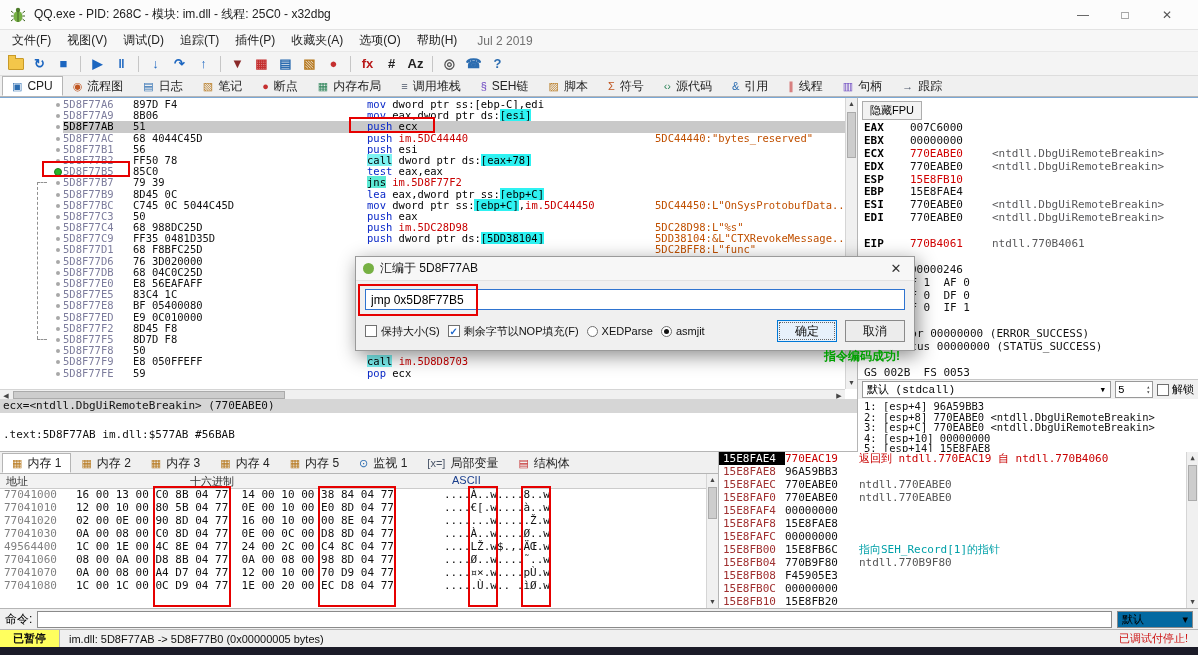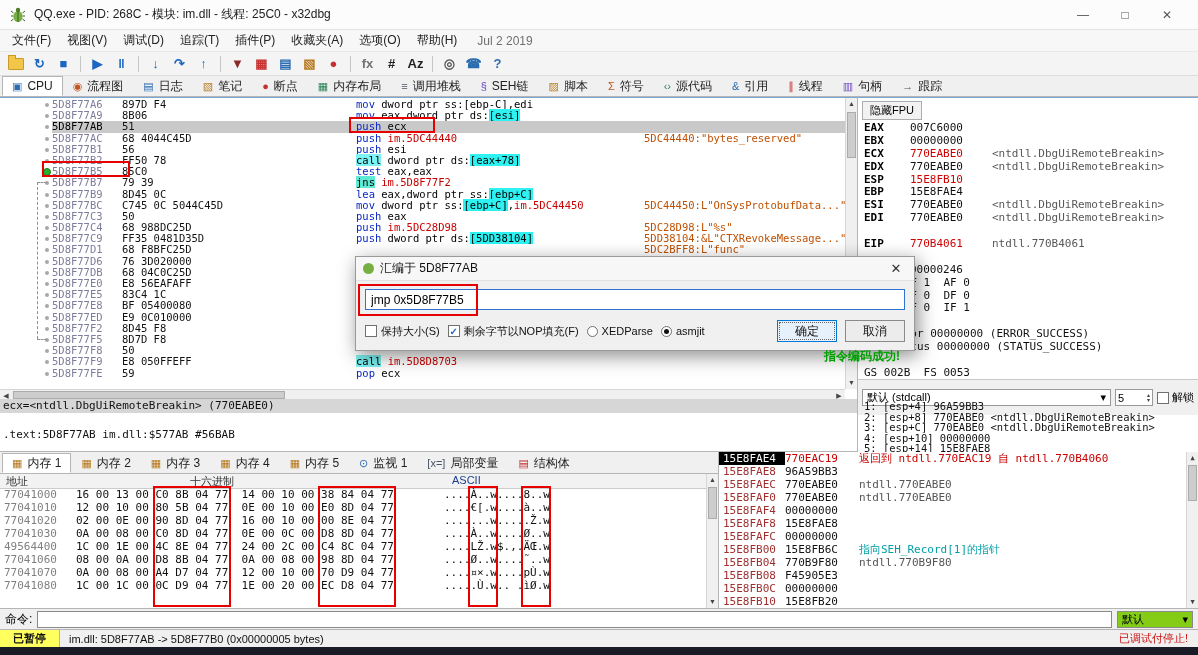--- a/index.html
+++ b/index.html
@@ -21,21 +21,21 @@
   .folder-icon{width:14px;height:10px;background:#f3c64a;border:1px solid #c89a28;border-radius:1px;position:relative;display:inline-block}
   .folder-icon::before{content:"";position:absolute;left:-1px;top:-4px;width:6px;height:3px;background:#f3c64a;border:1px solid #c89a28;border-bottom:none}
   
   .viewtabs{position:absolute;left:0;top:76px;width:100%;height:21px;background:#f0f0f0;border-bottom:1px solid #b5b5b5;display:flex;align-items:flex-end;padding-left:2px;box-sizing:border-box}
   .bottomtabs{position:absolute;left:0;top:452px;width:718px;height:22px;background:#f0f0f0;border-bottom:1px solid #b5b5b5;display:flex;align-items:flex-end;padding-left:2px;box-sizing:border-box}
   .vtab{display:flex;align-items:center;gap:5px;font-size:12px;padding:0 9px;border:1px solid transparent;color:#222;height:20px;box-sizing:border-box;white-space:nowrap}
   .vtab.active{background:#fff;border-color:#b5b5b5;border-bottom-color:#fff}
   .ticon{font-size:11px;line-height:1}
   
   .disasm{position:absolute;left:0;top:97px;width:857px;height:302px;background:#fff;border-top:1px solid #7ba7d4;box-sizing:border-box}
-  #disasm-rows{position:absolute;left:4px;top:1px;width:845px;height:291px;overflow:hidden}
+  #disasm-rows{position:absolute;left:15px;top:1px;width:845px;height:291px;overflow:hidden}
   .drow{display:flex;height:11.2px;line-height:11.2px;font-family:"DejaVu Sans Mono",monospace;font-size:10.5px;white-space:pre}
   .drow.sel{background:#c9c9c9}
   .dgut{width:48px;flex:none;position:relative;background:#fff}
   .dot{position:absolute;right:3px;top:4px;width:4px;height:4px;border-radius:50%;background:#a8a8a8}
   .dot.bp{width:8px;height:8px;top:2px;right:1px;background:#28b428;border:1px solid #1c7a1c;box-sizing:border-box}
   .daddr{width:70px;flex:none;color:#7c7c9c}
   .drow.sel .daddr{color:#000}
   .dbytes{width:234px;flex:none;color:#111}
   .dins{width:288px;flex:none;color:#000}
   .dcmt{flex:1;color:#c05000}
@@ -58,21 +58,21 @@
   
   .regs{position:absolute;left:857px;top:97px;width:341px;height:355px;background:#fff;border-top:1px solid #7ba7d4;border-left:1px solid #b5b5b5;box-sizing:border-box;font-family:"DejaVu Sans Mono",monospace;font-size:11px}
   .fpu-btn{position:absolute;left:4px;top:3px;border:1px solid #adadad;background:#f2f2f2;font-family:"Liberation Sans",sans-serif;font-size:11px;padding:1px 7px}
   #reg-rows{position:absolute;left:6px;top:24px;right:2px}
   .rrow{height:12.9px;line-height:12.9px;display:flex;white-space:pre}
   .rlabel{width:46px;font-weight:bold;color:#000}
   .rvalue{width:82px;color:#111}
   .rvalue.chg{color:#d00000}
   .rextra{color:#58585a}
   .rtext{white-space:pre;color:#111}
-  .convbar{position:absolute;left:0;top:281px;width:100%;height:36px;background:#f0f0f0;border-top:1px solid #c8c8c8;display:flex;align-items:center;gap:4px;padding:0 4px;box-sizing:border-box;font-family:Liberation Sans, sans-serif;font-size:11px}
+  .convbar{position:absolute;left:0;top:281px;width:100%;height:20px;background:#f0f0f0;border-top:1px solid #c8c8c8;display:flex;align-items:center;gap:4px;padding:0 4px;box-sizing:border-box;font-family:Liberation Mono, monospace;font-size:11px}
   .conv-select{flex:1;background:#fff;border:1px solid #999;height:15px;display:flex;align-items:center;justify-content:space-between;padding:0 4px}
   .conv-spin{width:32px;background:#fff;border:1px solid #999;height:15px;display:flex;align-items:center;justify-content:space-between;padding:0 2px}
   .spin-arrows{display:flex;flex-direction:column;font-size:6px;line-height:5px;color:#444}
   .conv-unlock{display:flex;align-items:center;gap:3px}
   .chk{width:12px;height:12px;border:1px solid #707070;background:#fff;display:inline-flex;align-items:center;justify-content:center;font-size:10px;color:#1a66cc;box-sizing:border-box;flex:none}
   .chk.checked::before{content:"✓";font-weight:bold}
   #args{position:absolute;left:6px;top:303px;right:2px;font-size:10.5px}
   .argrow{height:10.6px;line-height:10.6px;white-space:pre;color:#111}
   
   .infopane{position:absolute;left:0;top:399px;width:857px;height:53px;background:#fff;border-bottom:1px solid #b5b5b5;box-sizing:border-box;font-family:"DejaVu Sans Mono",monospace;font-size:11px}
@@ -94,21 +94,21 @@
   .saddr{width:66px;padding-left:4px;color:#a03030;flex:none;box-sizing:border-box}
   .saddr.sel{background:#000;color:#fff}
   .sval{width:66px;flex:none;color:#111}
   .sval.red{color:#c80000}
   .scmt{flex:1;padding-left:8px;color:#555}
   .scmt.red{color:#c80000}
   .scmt.cyan{color:#00a0a8}
   
   .cmdbar{position:absolute;left:0;top:608px;width:100%;height:21px;background:#f0f0f0;border-top:1px solid #b5b5b5;display:flex;align-items:center;gap:5px;padding:0 5px;box-sizing:border-box;font-size:12px}
   .cmd-input{flex:1;height:15px;border:1px solid #8a8a8a;background:#fff;font:11px "DejaVu Sans Mono",monospace;padding:0 3px}
-  .cmd-profile{width:66px;height:15px;border:1px solid #8a8a8a;background:#84cc16;display:flex;align-items:center;justify-content:space-between;padding:0 4px;font-size:11px}
+  .cmd-profile{width:66px;height:15px;border:1px solid #8a8a8a;background:#0369a1;display:flex;align-items:center;justify-content:space-between;padding:0 4px;font-size:11px}
   .statusbar{position:absolute;left:0;top:629px;width:100%;height:18px;background:#f0f0f0;border-top:1px solid #b5b5b5;display:flex;align-items:center;font-size:11px;box-sizing:border-box}
   .sb-paused{background:#ffff5e;border-right:1px solid #b5b5b5;height:100%;display:flex;align-items:center;padding:0 13px;font-weight:bold;color:#111;box-sizing:border-box}
   .sb-msg{padding:0 9px;color:#111}
   .sb-right{margin-left:auto;color:#cc1111;padding-right:10px}
   .taskbar{position:absolute;left:0;top:647px;width:100%;height:8px;background:#1b1b28}
   
   .dialog{position:absolute;left:355px;top:256px;width:560px;height:95px;background:#f0f0f0;border:1px solid #9a9a9a;box-shadow:3px 5px 18px rgba(0,0,0,.45);z-index:30;box-sizing:border-box}
   .dlg-title{height:23px;display:flex;align-items:center;gap:6px;padding:0 7px;font-size:12px;color:#111;background:#f7f7f7;border-bottom:1px solid #e2e2e2}
   .dlg-icon{width:11px;height:11px;border-radius:50%;background:#76b043;flex:none}
   .dlg-close{margin-left:auto;width:22px;text-align:center;font-size:13px;color:#333}
@@ -195,21 +195,21 @@
         <span class="tglyph" style="color: rgb(43, 108, 176);">▤</span>
       </span>
       <span class="tbtn">
         <span class="tglyph" style="color: rgb(183, 121, 31);">▧</span>
       </span>
       <span class="tbtn">
         <span class="tglyph" style="color: rgb(197, 48, 48);">●</span>
       </span>
       <span class="tsep"></span>
       <span class="tbtn">
-        <span class="tglyph" style="color: #737373;">fx</span>
+        <span class="tglyph" style="color: #b91c1c;">fx</span>
       </span>
       <span class="tbtn">
         <span class="tglyph" style="color: rgb(34, 34, 34);">#</span>
       </span>
       <span class="tbtn">
         <span class="tglyph" style="color: rgb(34, 34, 34);">Az</span>
       </span>
       <span class="tsep"></span>
       <span class="tbtn">
         <span class="tglyph" style="color: rgb(85, 85, 85);">◎</span>

